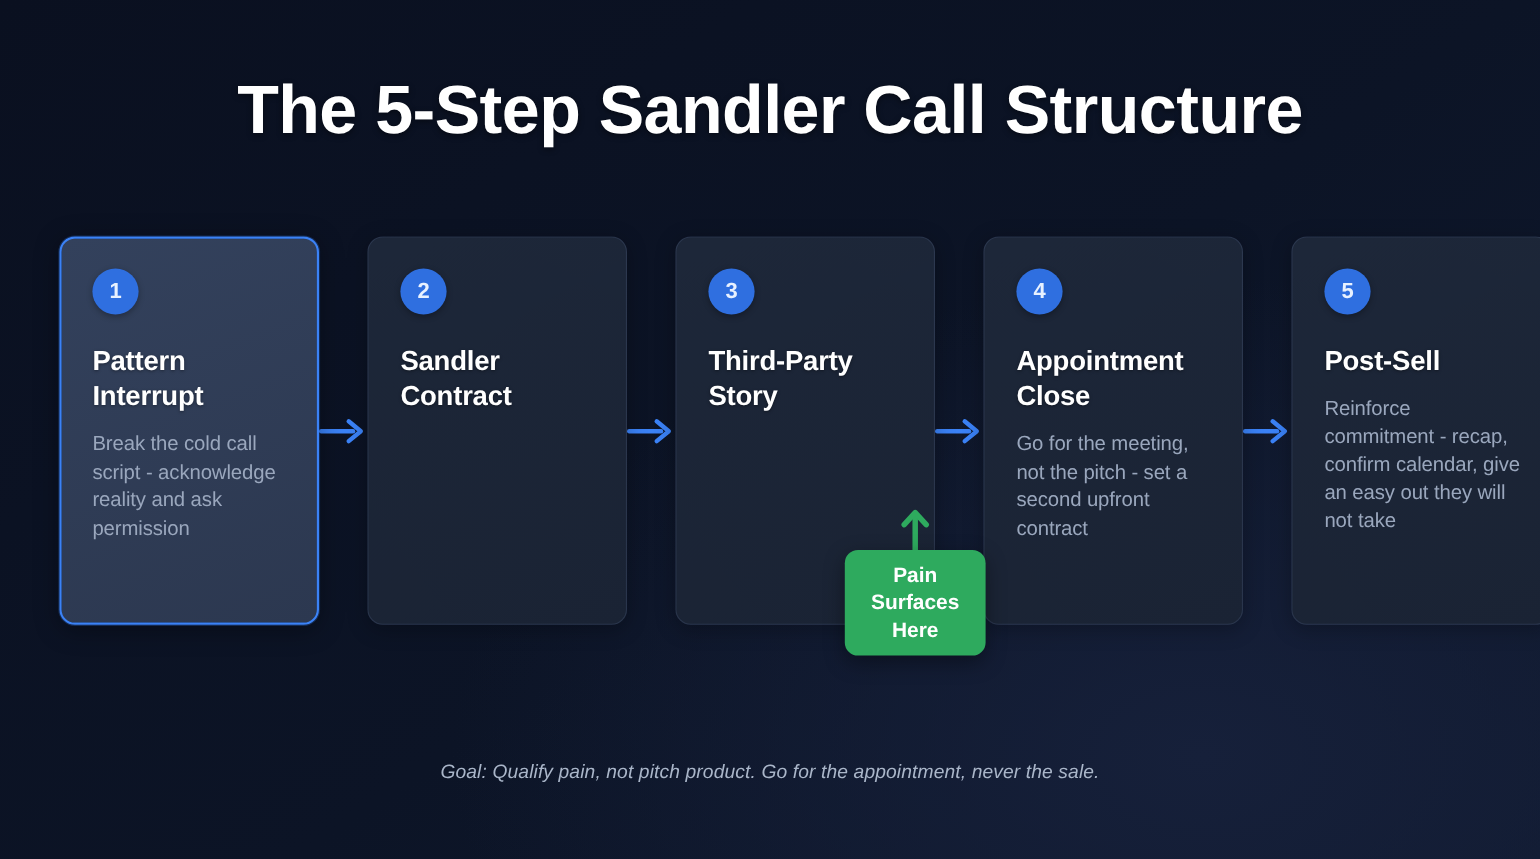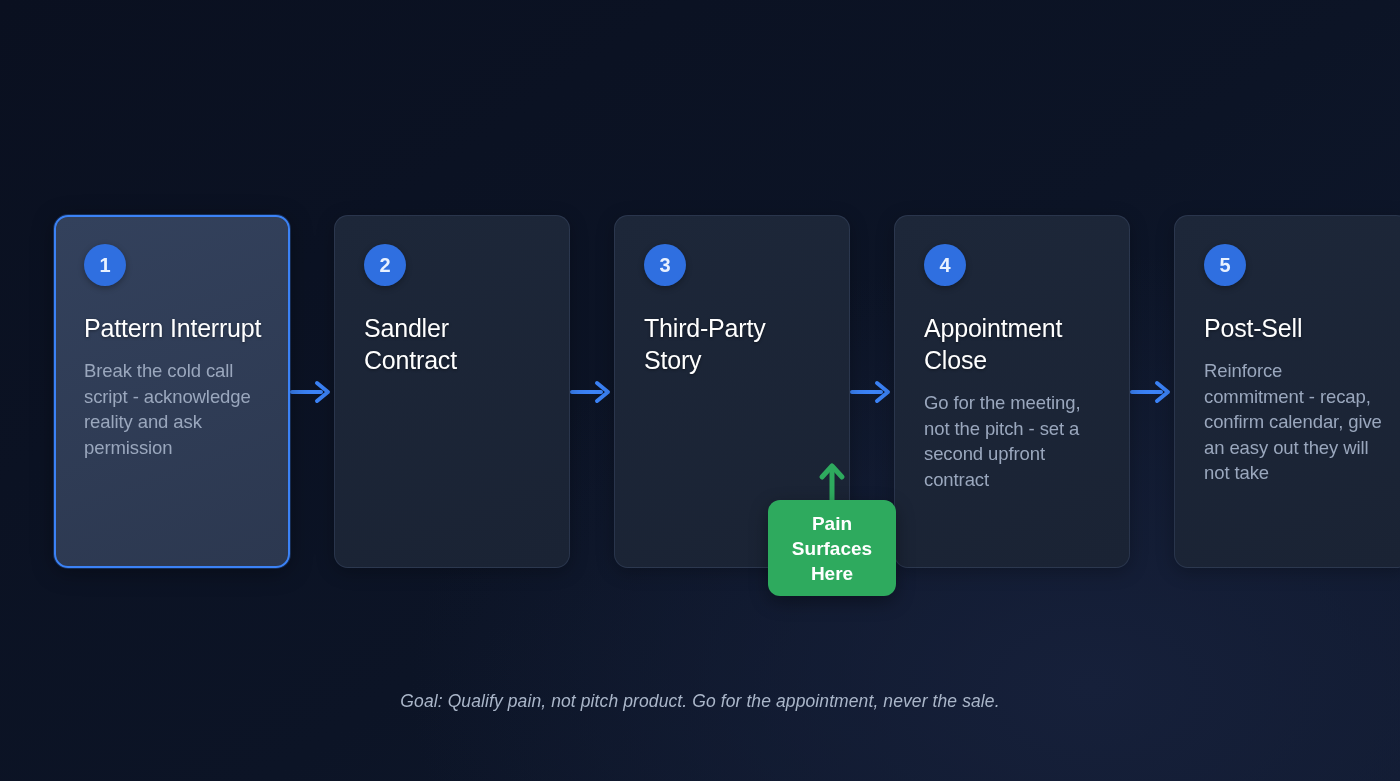--- a/index.html
+++ b/index.html
@@ -81,21 +81,21 @@
     display: flex;
     align-items: center;
     justify-content: center;
     margin-bottom: 26px;
     box-shadow: 0 2px 6px rgba(0,0,0,0.3);
   }
 
   .card-title {
     font-size: 25px;
     line-height: 32px;
-    font-weight: 400;
+    font-weight: 700;
     color: #ffffff;
     margin-bottom: 14px;
     letter-spacing: -0.2px;
     text-shadow: 0 1px 3px rgba(0,0,0,0.4);
   }
 
   .card-desc {
     font-size: 18.5px;
     line-height: 25.5px;
     color: #9aa7bd;
@@ -163,20 +163,21 @@
     color: #aab6c9;
     letter-spacing: 0.1px;
     font-style: italic;
   }
 </style>
 </head>
 <body>
 
 <div class="slide">
 
+  <div class="title">The 5-Step Sandler Call Structure</div>
 
   <div class="steps">
 
     <div class="card active">
       <div class="badge">1</div>
       <div class="card-title">Pattern Interrupt</div>
       <div class="card-desc">Break the cold call script - acknowledge reality and ask permission</div>
     </div>
 
     <div class="connector">

